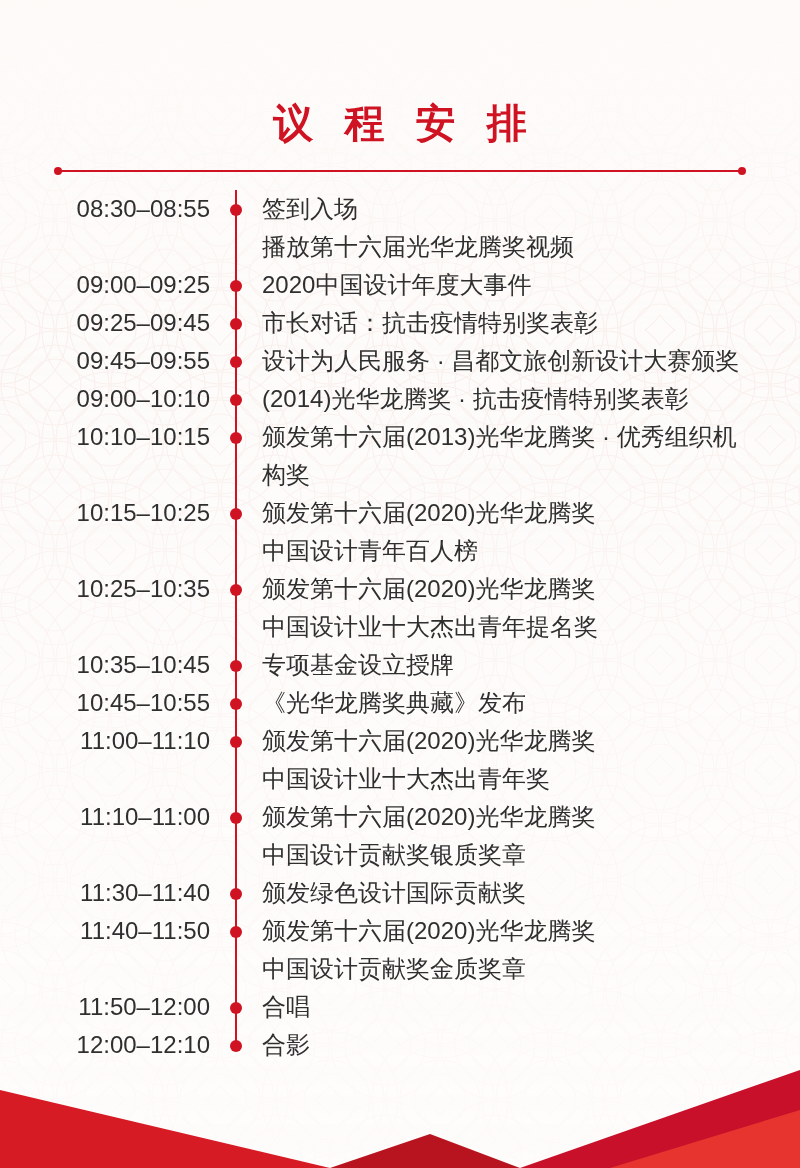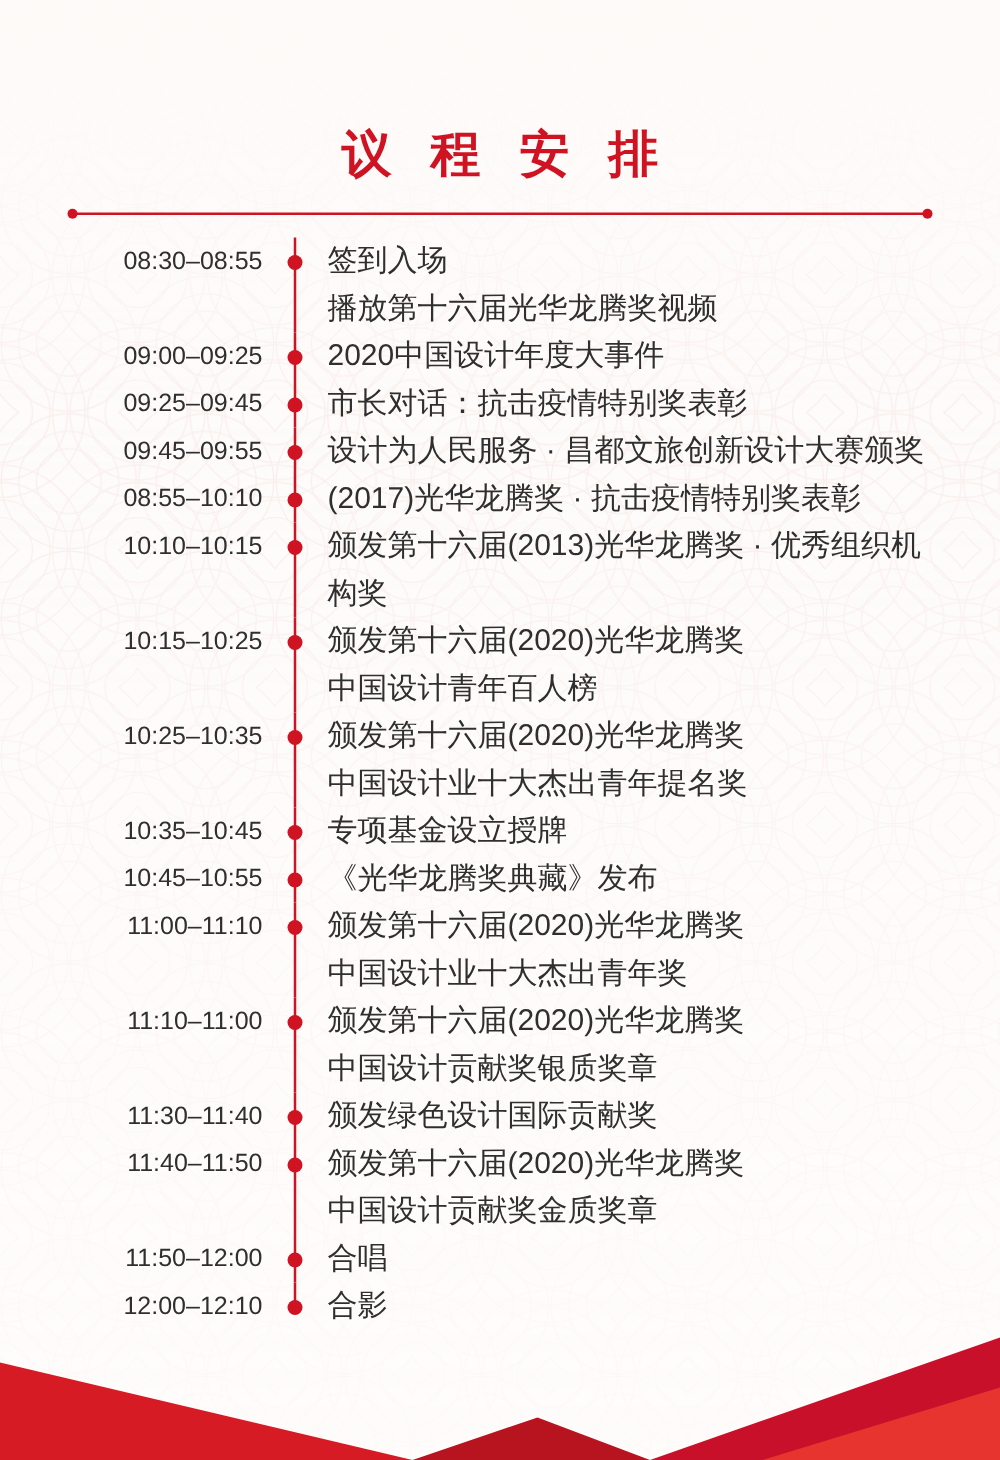--- a/index.html
+++ b/index.html
@@ -86,21 +86,21 @@
     position: relative;
     display: flex;
     align-items: flex-start;
     min-height: 38px;
   }
   .time {
     width: 152px;
     text-align: right;
     padding-right: 14px;
     color: #2f2f2f;
-    font-size: 20px;
+    font-size: 24px;
     line-height: 38px;
     white-space: nowrap;
     font-family: "Liberation Sans", sans-serif;
   }
   .marker {
     position: relative;
     width: 24px;
     flex: 0 0 24px;
     align-self: stretch;
   }
@@ -227,27 +227,27 @@
       <div class="marker">
           <span class="line"></span>
           <span class="bullet"></span>
         </div>
       <div class="desc">
         <span>设计为人民服务 · 昌都文旅创新设计大赛颁奖</span>
       </div>
     </div>
 
     <div class="row">
-      <div class="time">08:55–10:10</div>
-      <div class="marker">
-          <span class="line"></span>
-          <span class="bullet"></span>
-        </div>
-      <div class="desc">
-        <span>(2017)光华龙腾奖 · 抗击疫情特别奖表彰</span>
+      <div class="time">09:00–10:10</div>
+      <div class="marker">
+          <span class="line"></span>
+          <span class="bullet"></span>
+        </div>
+      <div class="desc">
+        <span>(2014)光华龙腾奖 · 抗击疫情特别奖表彰</span>
       </div>
     </div>
 
     <div class="row">
       <div class="time">10:10–10:15</div>
       <div class="marker">
           <span class="line"></span>
           <span class="bullet"></span>
         </div>
       <div class="desc">

